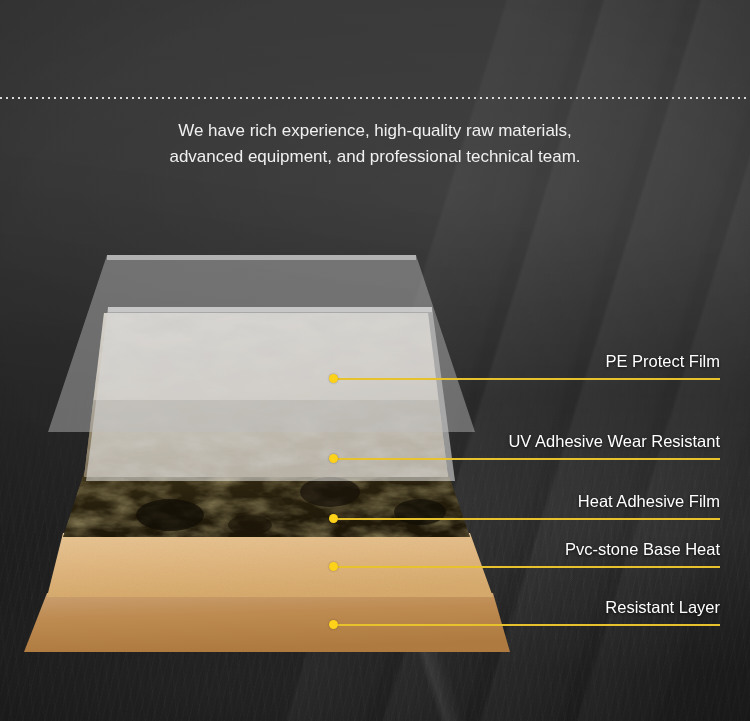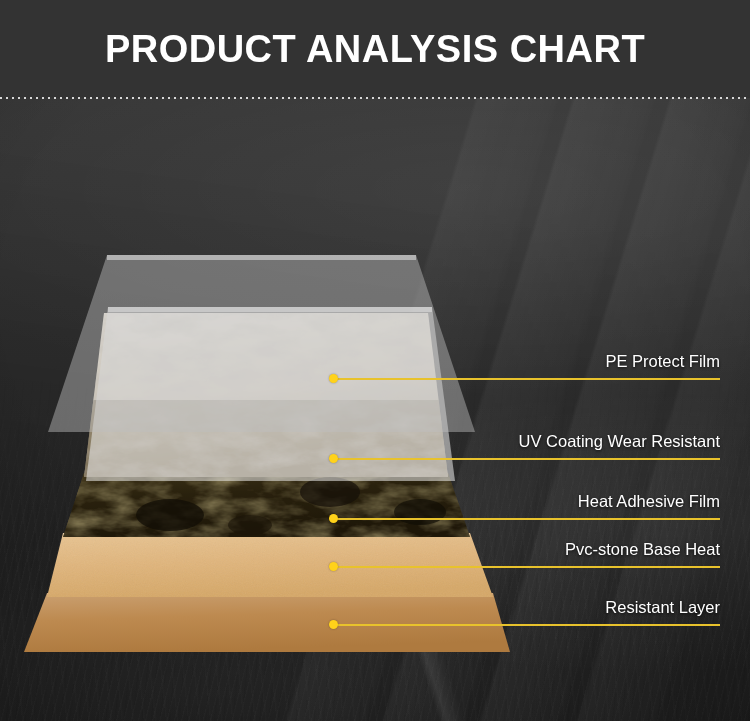--- a/index.html
+++ b/index.html
@@ -251,38 +251,37 @@
     </div>
 
     <div class="layer">
       <svg class="slab" viewBox="0 0 750 721" preserveAspectRatio="none">
         <polygon points="107,255 416,255 475,432 48,432" fill="rgba(190,190,190,.46)"></polygon>
         <polygon points="107,255 416,255 416,260 107,260" fill="rgba(255,255,255,.45)"></polygon>
       </svg>
     </div>
   </div>
 
-  <div class="header">
-    <div class="header-title">PRODUCT ANALYSIS CHART</div>
-  </div>
   <div class="divider"></div>
 
   <div class="subtitle">
+    <div>We have rich experience, high-quality raw materials,</div>
+    <div>advanced equipment, and professional technical team.</div>
   </div>
 
   <div class="callouts">
 
     <div class="callout" style="top:379px">
       <span class="label" style="right:30px; top:-27px">PE Protect Film</span>
       <span class="leader" style="left:337px; width:383px; top:-1px"></span>
       <span class="dot" style="left:329px; top:-5px"></span>
     </div>
 
     <div class="callout" style="top:459px">
-      <span class="label" style="right:30px; top:-27px">UV Coating Wear Resistant</span>
+      <span class="label" style="right:30px; top:-27px">UV Adhesive Wear Resistant</span>
       <span class="leader" style="left:337px; width:383px; top:-1px"></span>
       <span class="dot" style="left:329px; top:-5px"></span>
     </div>
 
     <div class="callout" style="top:519px">
       <span class="label" style="right:30px; top:-27px">Heat Adhesive Film</span>
       <span class="leader" style="left:337px; width:383px; top:-1px"></span>
       <span class="dot" style="left:329px; top:-5px"></span>
     </div>
 

